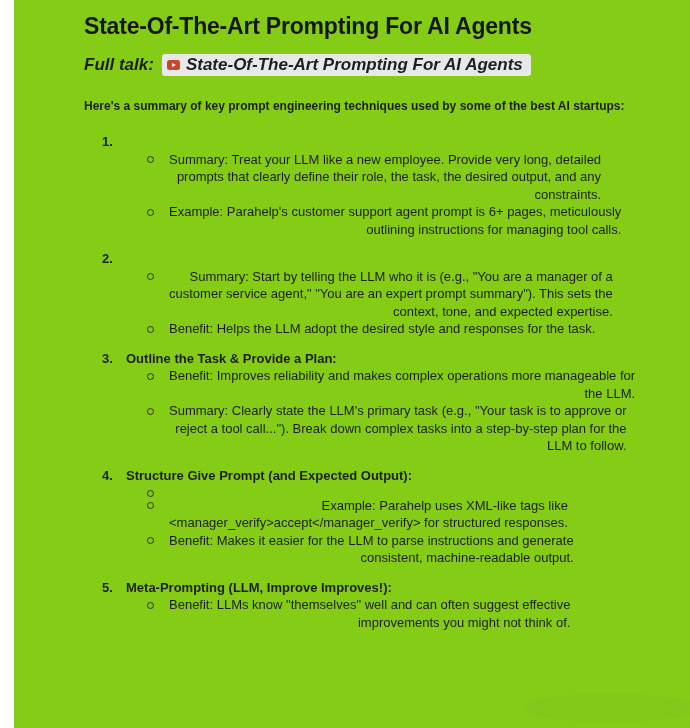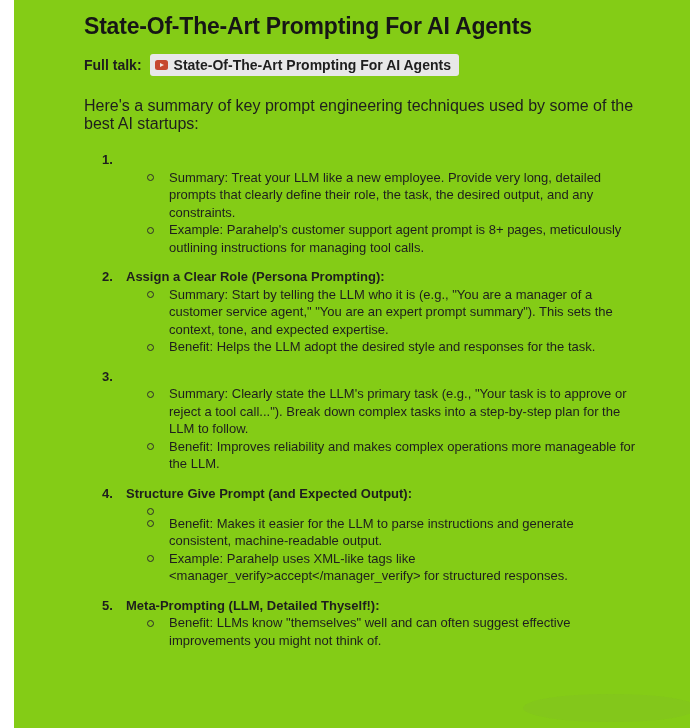--- a/index.html
+++ b/index.html
@@ -20,23 +20,24 @@
     font-size: 23px;
     line-height: 26px;
     font-weight: bold;
     letter-spacing: -0.2px;
     color: #161616;
   }
   .fulltalk {
     display: flex;
     align-items: center;
     margin-top: 15px;
-    font-size: 14px;
+    font-size: 17px;
     line-height: 18px;
     font-weight: bold;
+    font-style: italic;
   }
   .ft-label { margin-right: 8px; }
   .chip {
     display: inline-flex;
     align-items: center;
     gap: 6px;
     background: #e8e8e8;
     border-radius: 3px;
     padding: 2px 8px 2px 5px;
     text-decoration: none;
@@ -58,22 +59,23 @@
     left: 5px;
     top: 2.5px;
     width: 0;
     height: 0;
     border-left: 4px solid #f3e9e4;
     border-top: 2.5px solid transparent;
     border-bottom: 2.5px solid transparent;
   }
   .intro {
     margin: 21px 0 0 0;
-    font-size: 16px;
+    font-size: 12px;
     line-height: 18px;
+    font-weight: bold;
   }
   .list {
     list-style: none;
     margin: 18px 0 0 0;
     padding: 0;
   }
   .item { margin-bottom: 12px; }
   .item:last-child { margin-bottom: 0; }
   .item-head {
     display: flex;
@@ -81,20 +83,21 @@
     font-size: 13px;
     line-height: 17.5px;
     font-weight: bold;
   }
   .item-num { width: 24px; flex: none; }
   .bullet {
     display: flex;
     padding-left: 63px;
     font-size: 13px;
     line-height: 17.5px;
+    text-align: right;
   }
   .bullet-marker {
     width: 22px;
     flex: none;
     padding-top: 5.5px;
   }
   .ring {
     display: block;
     width: 5px;
     height: 5px;
@@ -143,97 +146,97 @@
             <span class="ring"></span>
           </span>
         <span class="bullet-text">Summary: Treat your LLM like a new employee. Provide very long, detailed
 prompts that clearly define their role, the task, the desired output, and any
 constraints.</span>
       </div>
       <div class="bullet">
         <span class="bullet-marker">
             <span class="ring"></span>
           </span>
-        <span class="bullet-text">Example: Parahelp's customer support agent prompt is 8+ pages, meticulously
+        <span class="bullet-text">Example: Parahelp's customer support agent prompt is 6+ pages, meticulously
 outlining instructions for managing tool calls.</span>
       </div>
     </li>
 
     <li class="item">
       <div class="item-head">
         <span class="item-num">2.</span>
-        <span class="head-text">Assign a Clear Role (Persona Prompting):</span>
       </div>
       <div class="bullet">
         <span class="bullet-marker">
             <span class="ring"></span>
           </span>
         <span class="bullet-text">Summary: Start by telling the LLM who it is (e.g., "You are a manager of a
 customer service agent," "You are an expert prompt summary"). This sets the
 context, tone, and expected expertise.</span>
       </div>
       <div class="bullet">
         <span class="bullet-marker">
             <span class="ring"></span>
           </span>
         <span class="bullet-text">Benefit: Helps the LLM adopt the desired style and responses for the task.</span>
       </div>
     </li>
 
     <li class="item">
       <div class="item-head">
         <span class="item-num">3.</span>
+        <span class="head-text">Outline the Task &amp; Provide a Plan:</span>
+      </div>
+      <div class="bullet">
+        <span class="bullet-marker">
+            <span class="ring"></span>
+          </span>
+        <span class="bullet-text">Benefit: Improves reliability and makes complex operations more manageable for
+the LLM.</span>
       </div>
       <div class="bullet">
         <span class="bullet-marker">
             <span class="ring"></span>
           </span>
         <span class="bullet-text">Summary: Clearly state the LLM's primary task (e.g., "Your task is to approve or
 reject a tool call..."). Break down complex tasks into a step-by-step plan for the
 LLM to follow.</span>
       </div>
-      <div class="bullet">
-        <span class="bullet-marker">
-            <span class="ring"></span>
-          </span>
-        <span class="bullet-text">Benefit: Improves reliability and makes complex operations more manageable for
-the LLM.</span>
-      </div>
     </li>
 
     <li class="item">
       <div class="item-head">
         <span class="item-num">4.</span>
         <span class="head-text">Structure Give Prompt (and Expected Output):</span>
       </div>
       <div class="bullet">
         <span class="bullet-marker">
             <span class="ring"></span>
           </span>
       </div>
       <div class="bullet">
         <span class="bullet-marker">
             <span class="ring"></span>
           </span>
+        <span class="bullet-text">Example: Parahelp uses XML-like tags like
+&lt;manager_verify&gt;accept&lt;/manager_verify&gt; for structured responses.</span>
+      </div>
+      <div class="bullet">
+        <span class="bullet-marker">
+            <span class="ring"></span>
+          </span>
         <span class="bullet-text">Benefit: Makes it easier for the LLM to parse instructions and generate
 consistent, machine-readable output.</span>
       </div>
-      <div class="bullet">
-        <span class="bullet-marker">
-            <span class="ring"></span>
-          </span>
-        <span class="bullet-text">Example: Parahelp uses XML-like tags like
-&lt;manager_verify&gt;accept&lt;/manager_verify&gt; for structured responses.</span>
-      </div>
     </li>
 
     <li class="item">
       <div class="item-head">
         <span class="item-num">5.</span>
-        <span class="head-text">Meta-Prompting (LLM, Detailed Thyself!):</span>
+        <span class="head-text">Meta-Prompting (LLM, Improve Improves!):</span>
       </div>
       <div class="bullet">
         <span class="bullet-marker">
             <span class="ring"></span>
           </span>
         <span class="bullet-text">Benefit: LLMs know "themselves" well and can often suggest effective
 improvements you might not think of.</span>
       </div>
     </li>
 

